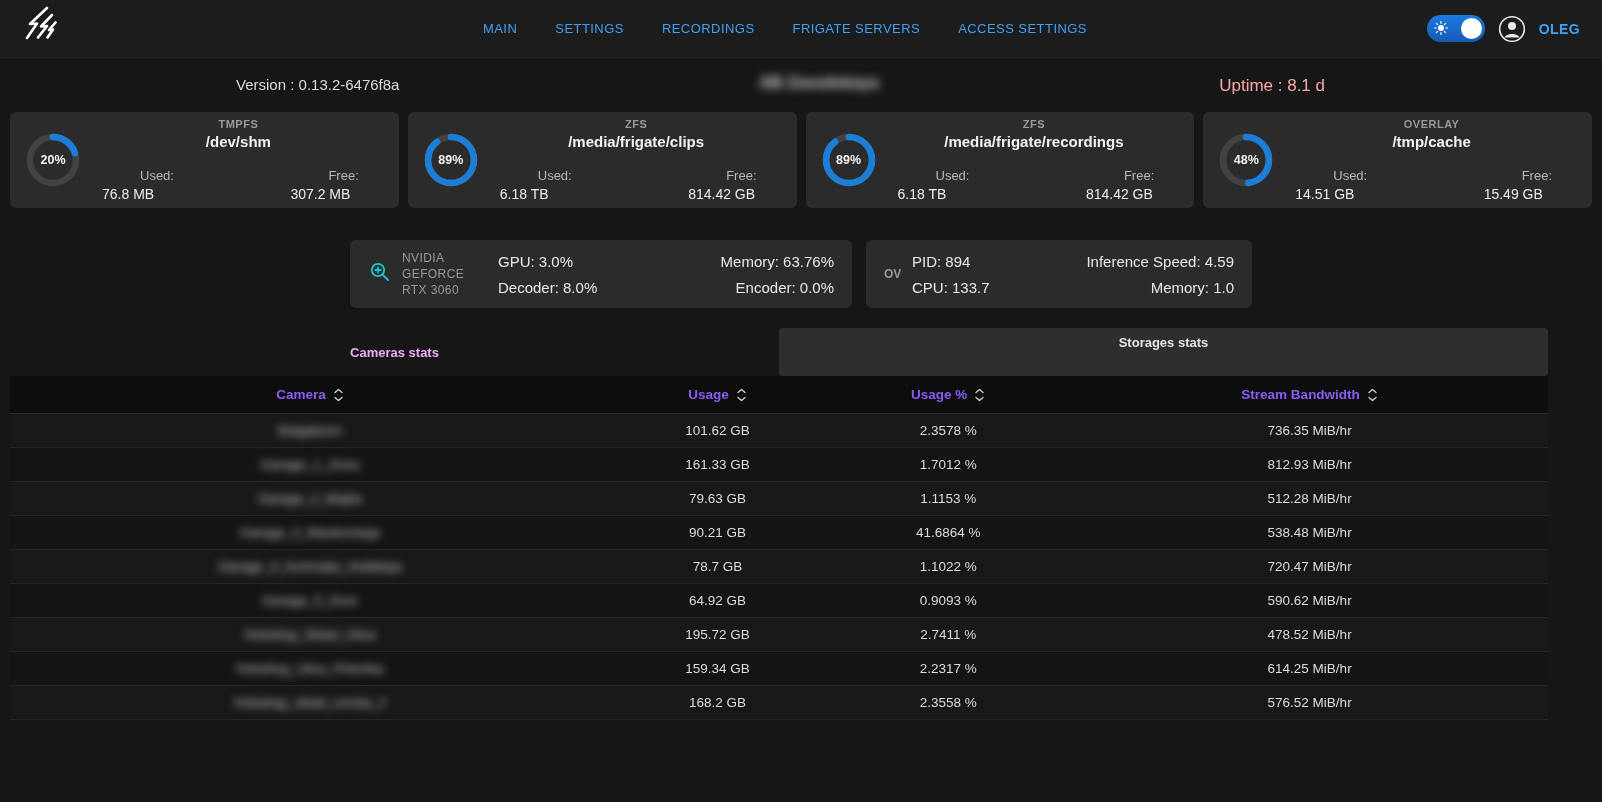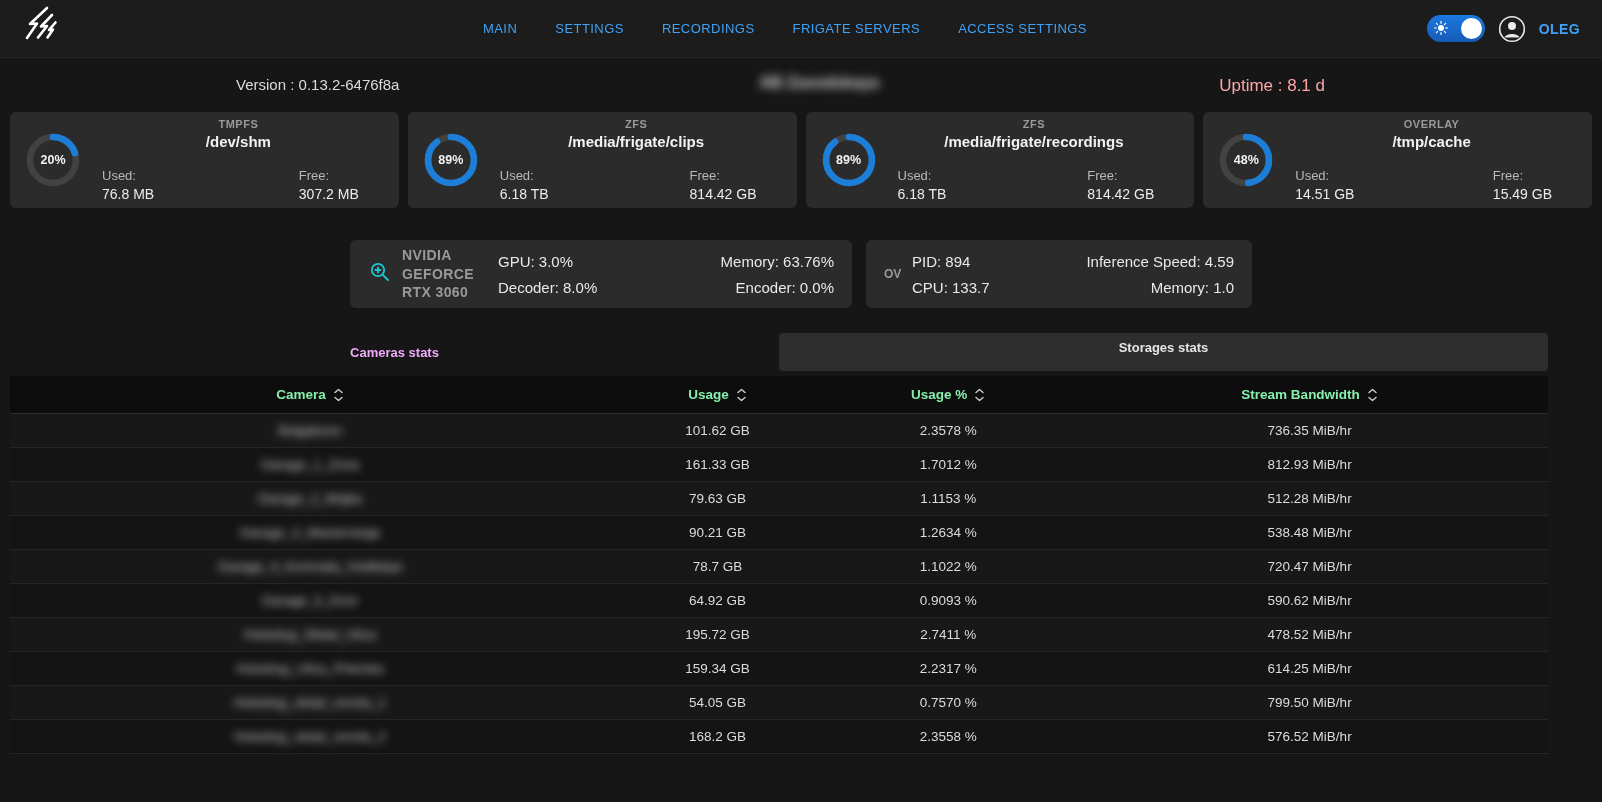--- a/index.html
+++ b/index.html
@@ -69,56 +69,56 @@
   .donut .donut-bg { stroke:#424242; }
   .donut .donut-fg { stroke:#1c7ed6; stroke-linecap:round; }
   .donut-label {
     position:absolute; inset:0; display:flex; align-items:center; justify-content:center;
     font-size:12.5px; font-weight:700; color:#f2f2f2;
   }
   .card-body { flex:1; display:flex; flex-direction:column; padding-left:10px; }
   .card-type { text-align:center; font-size:11px; font-weight:700; color:#9a9a9a; letter-spacing:.5px; }
   .card-path { text-align:center; font-size:15px; font-weight:700; color:#f2f2f2; margin:3px 0 18px; }
   .card-uf { display:flex; justify-content:space-between; padding:0 26px 0 10px; }
-  .uf-label { font-size:13px; color:#b8b8b8; }
+  .uf-label { font-size:13px; color:#b8b8b8;margin-left:38px; }
   .uf-value { font-size:14px; color:#ececec; margin-top:3px; }
 
   
   .hw-row { display:flex; justify-content:center; gap:14px; margin-top:32px; }
   .hw-card {
     background:#2b2b2b; border-radius:6px; height:68px;
     display:flex; align-items:center; padding:0 18px;
   }
   .gpu-card { width:502px; }
   .det-card { width:386px; }
   .gpu-icon { flex:none; margin-right:10px; }
   .hw-name {
-    width:96px; flex:none; font-size:14px; font-weight:700; color:#9a9a9a;
+    width:96px; flex:none; font-size:12px; font-weight:400; color:#9a9a9a;
     letter-spacing:.4px; line-height:1.35; text-transform:uppercase;
   }
   .det-name { width:28px; flex:none; font-size:12px; font-weight:700; color:#9a9a9a; }
   .hw-stats { flex:1; display:flex; justify-content:space-between; align-items:center; }
   .hw-col { display:flex; flex-direction:column; gap:9px; font-size:15px; color:#e8e8e8; }
   .hw-col.right { text-align:right; }
 
   
   .tabs { display:flex; margin:28px 54px 0 10px; height:32px; align-items:center; }
   .tab { width:50%; text-align:center; font-size:13px; font-weight:700; cursor:pointer; }
   .tab-cameras { color:#f0abfc; }
   .tab-storages {
-    background:#2e2e2e; border-radius:4px; height:38px; line-height:30px; color:#e6e6e6;
+    background:#2e2e2e; border-radius:4px; height:48px; line-height:30px; color:#e6e6e6;
   }
 
   
   .stats-table { margin:8px 54px 0 10px; }
   table { width:100%; border-collapse:collapse; table-layout:fixed; }
   col.c1{width:39%} col.c2{width:14%} col.c3{width:16%} col.c4{width:31%}
   thead th {
     background:#0d0d0d; padding:11px 0; font-size:13.5px; font-weight:700;
-    color:#86efac; border-bottom:1px solid #2c2c2c; cursor:pointer;
+    color:#8b5cf6; border-bottom:1px solid #2c2c2c; cursor:pointer;
   }
   .th-inner { display:inline-flex; align-items:center; gap:7px; }
   .sort-icon svg { display:block; }
   tbody td {
     text-align:center; padding:9px 0; font-size:13.5px; color:#dcdcdc;
     border-bottom:1px solid #262626;
   }
   tbody tr:nth-child(odd) { background:#181818; }
   tbody tr:nth-child(even) { background:#141414; }
   .blurred { filter:blur(4px); user-select:none; color:#cfcfcf; }
@@ -398,21 +398,21 @@
       </tr>
       <tr>
         <td><span class="blurred">Garage_2_Mojka</span></td>
         <td>79.63 GB</td>
         <td>1.1153 %</td>
         <td>512.28 MiB/hr</td>
       </tr>
       <tr>
         <td><span class="blurred">Garage_3_Masterskaja</span></td>
         <td>90.21 GB</td>
-        <td>1.2634 %</td>
+        <td>41.6864 %</td>
         <td>538.48 MiB/hr</td>
       </tr>
       <tr>
         <td><span class="blurred">Garage_4_Komnata_Voditelya</span></td>
         <td>78.7 GB</td>
         <td>1.1022 %</td>
         <td>720.47 MiB/hr</td>
       </tr>
       <tr>
         <td><span class="blurred">Garage_5_Dvor</span></td>
@@ -426,26 +426,20 @@
         <td>2.7411 %</td>
         <td>478.52 MiB/hr</td>
       </tr>
       <tr>
         <td><span class="blurred">Holodnyj_Ulica_Priemka</span></td>
         <td>159.34 GB</td>
         <td>2.2317 %</td>
         <td>614.25 MiB/hr</td>
       </tr>
       <tr>
-        <td><span class="blurred">Holodnyj_sklad_vorota_1</span></td>
-        <td>54.05 GB</td>
-        <td>0.7570 %</td>
-        <td>799.50 MiB/hr</td>
-      </tr>
-      <tr>
         <td><span class="blurred">Holodnyj_sklad_vorota_2</span></td>
         <td>168.2 GB</td>
         <td>2.3558 %</td>
         <td>576.52 MiB/hr</td>
       </tr>
     </tbody>
   </table>
 </div>
 
 </body></html>

